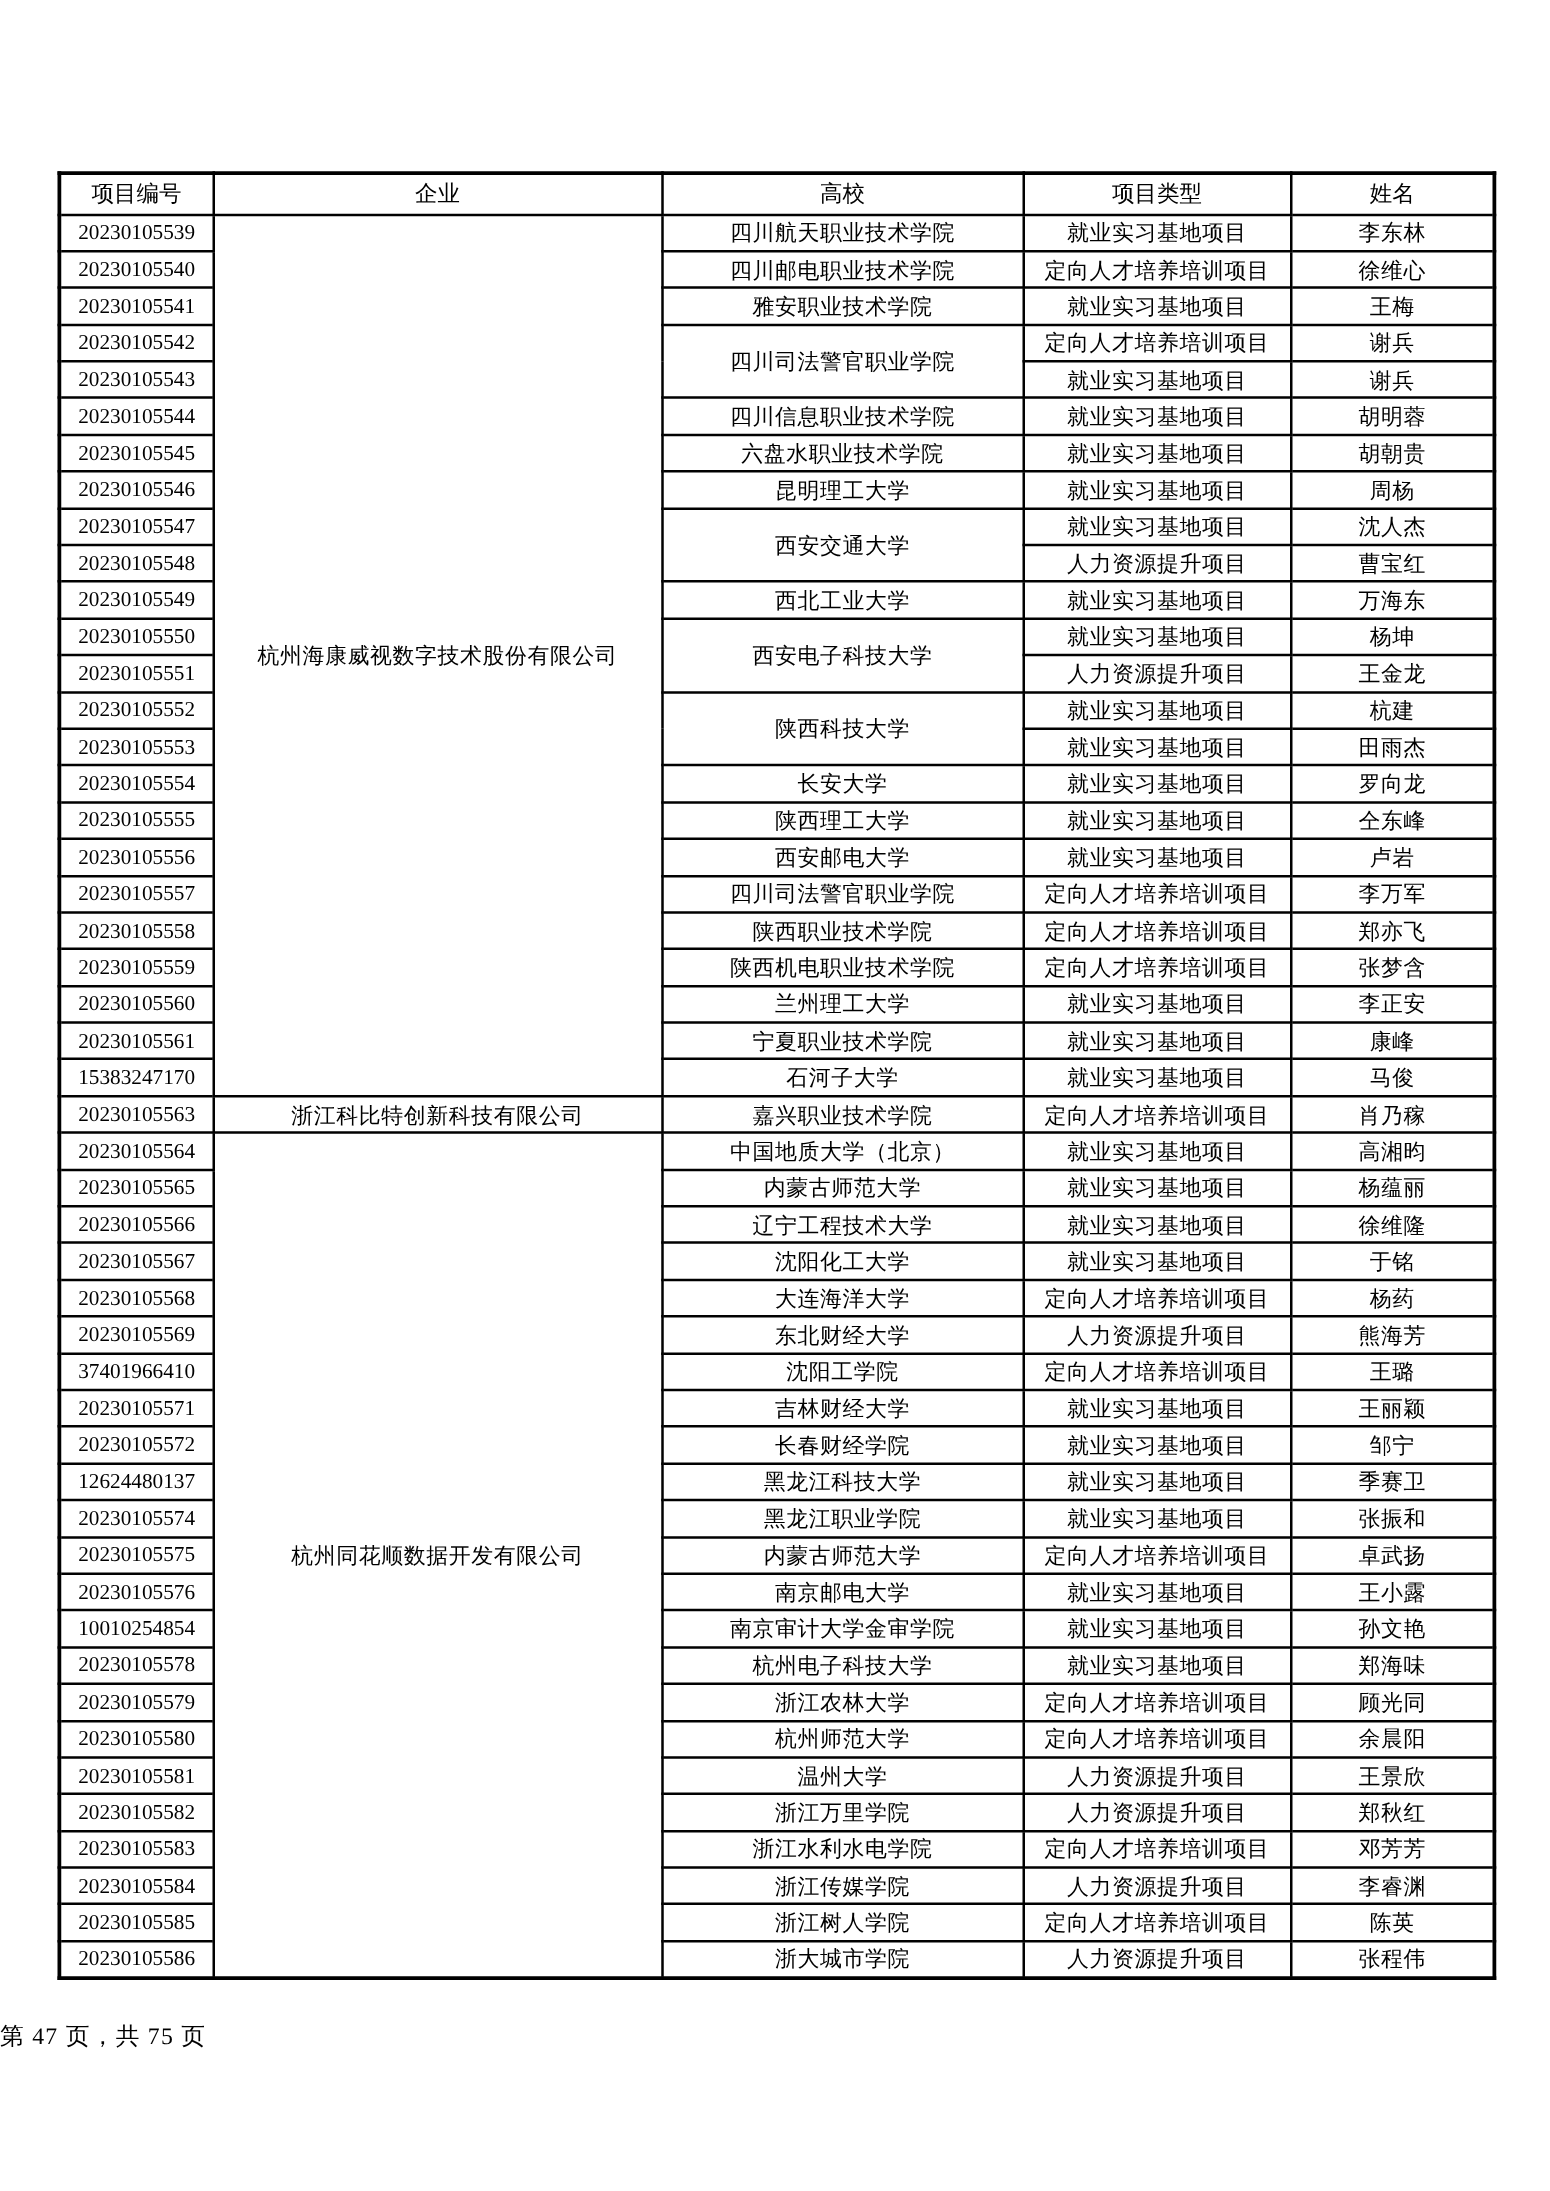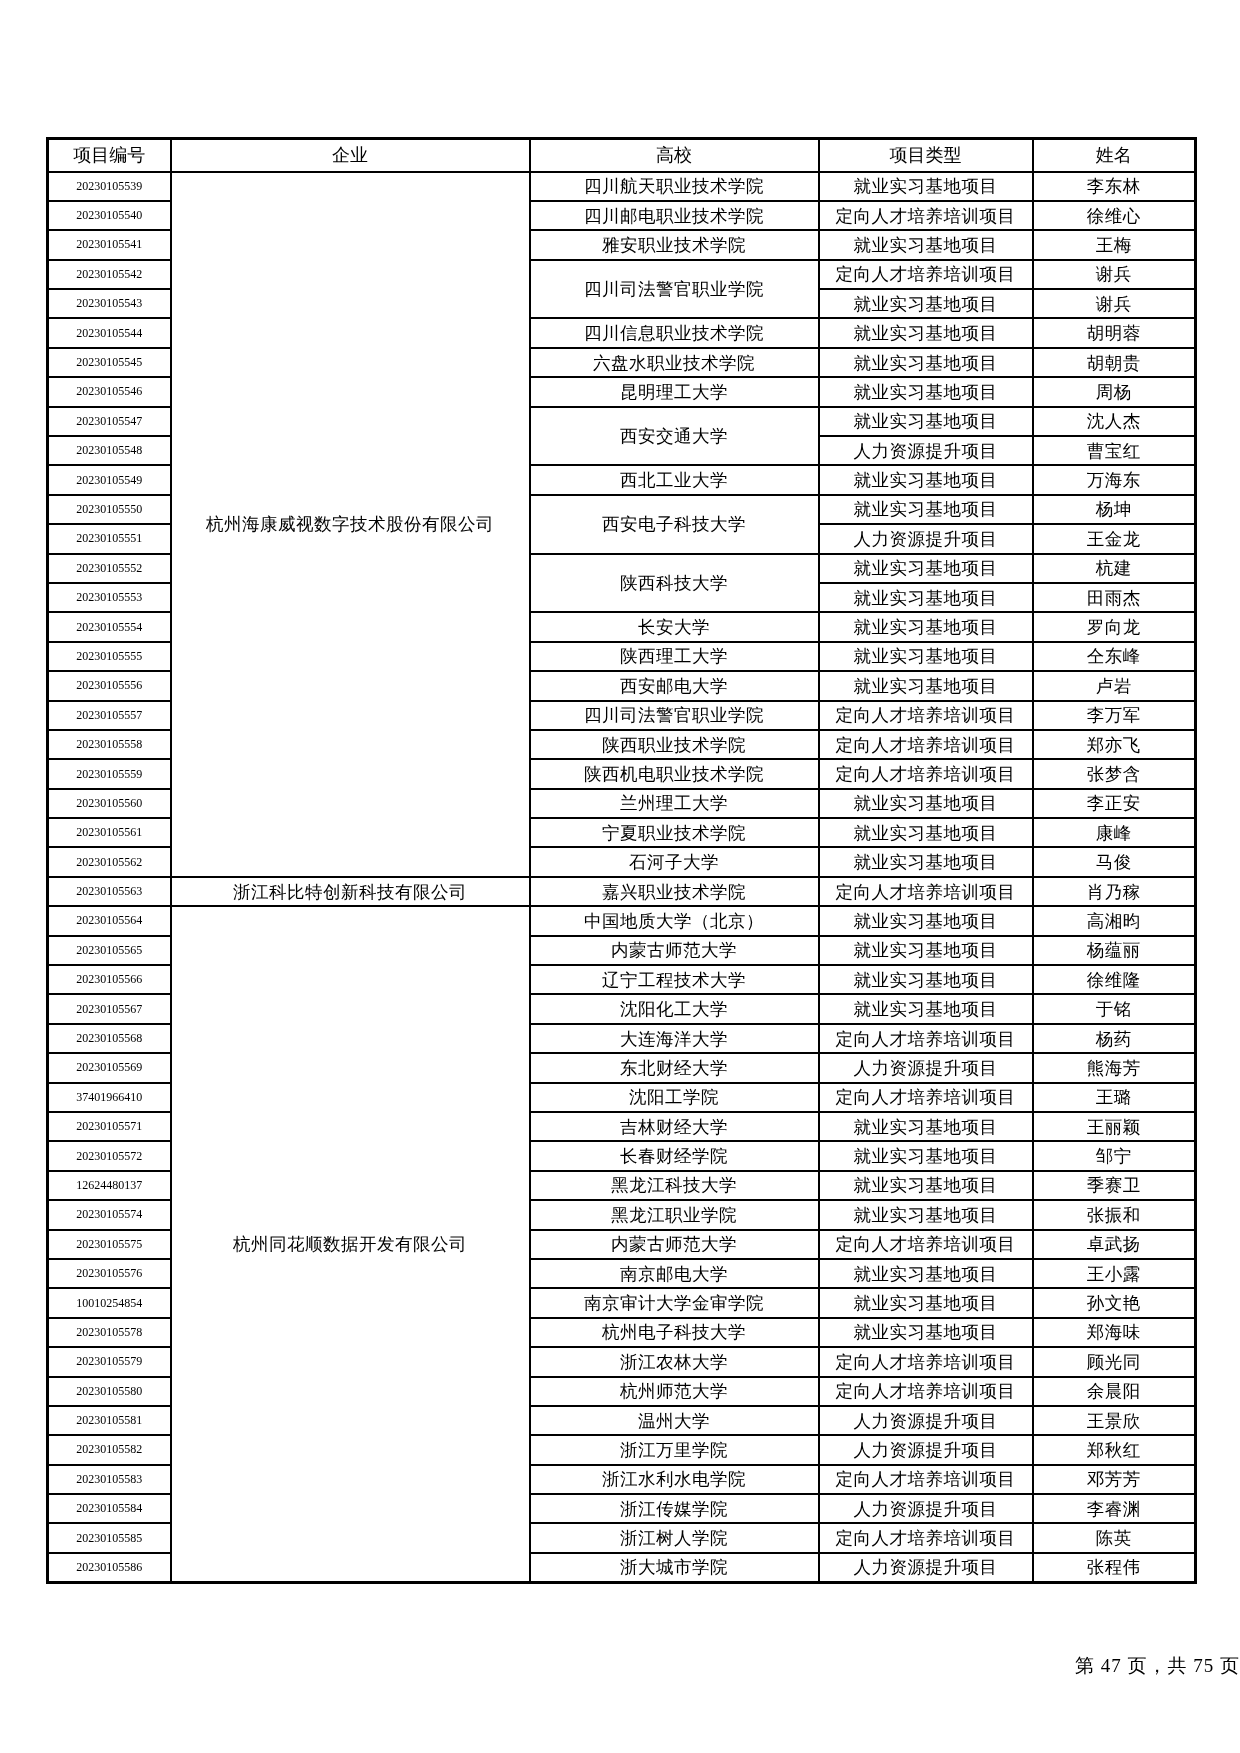--- a/index.html
+++ b/index.html
@@ -29,27 +29,27 @@
     vertical-align: middle;
     padding: 0 2px;
     font-weight: normal;
     overflow: hidden;
     white-space: nowrap;
   }
   .doc-table thead tr { height: 33px; }
   .doc-table tbody tr { height: 29.4px; }
   .doc-table th { font-size: 18px; }
   .doc-table td { font-size: 17.5px; letter-spacing: 0.5px; }
-  .doc-table td.num { letter-spacing: 0; font-size: 12px; }
+  .doc-table td.num { letter-spacing: 0; font-size: 17px; }
   .page-footer {
     position: absolute;
-    top: 1653px;
+    top: 1616px;
     left: 0;
     width: 100%;
-    text-align: right;
+    text-align: left;
     font-size: 19px;
     letter-spacing: 1px;
   }
 </style>
 </head>
 <body>
 
 <table class="doc-table">
   <colgroup>
     <col style="width:123px">
@@ -197,21 +197,21 @@
         <td>就业实习基地项目</td>
         <td>李正安</td>
       </tr>
       <tr>
         <td class="num">20230105561</td>
         <td>宁夏职业技术学院</td>
         <td>就业实习基地项目</td>
         <td>康峰</td>
       </tr>
       <tr>
-        <td class="num">20230105562</td>
+        <td class="num">15383247170</td>
         <td>石河子大学</td>
         <td>就业实习基地项目</td>
         <td>马俊</td>
       </tr>
       <tr>
         <td class="num">20230105563</td>
         <td>浙江科比特创新科技有限公司</td>
         <td>嘉兴职业技术学院</td>
         <td>定向人才培养培训项目</td>
         <td>肖乃稼</td>

